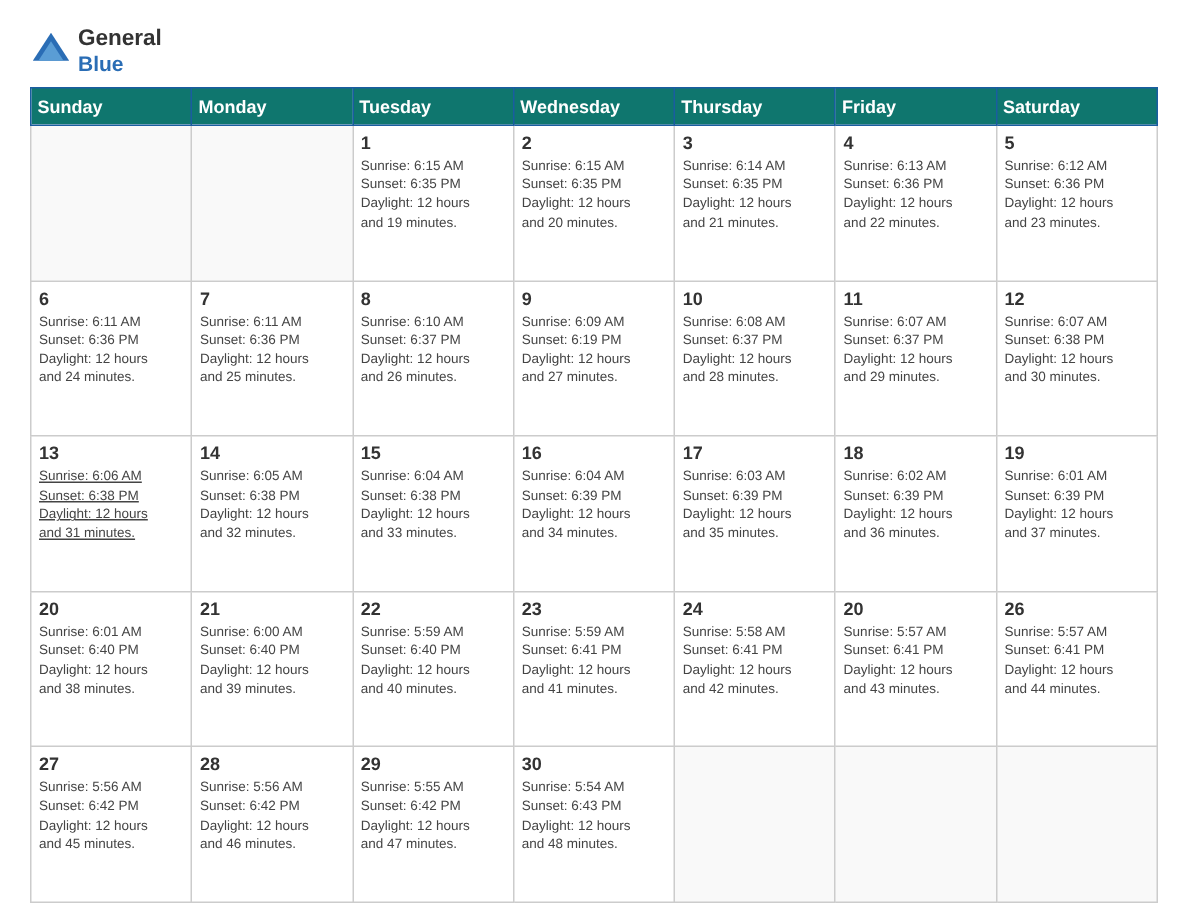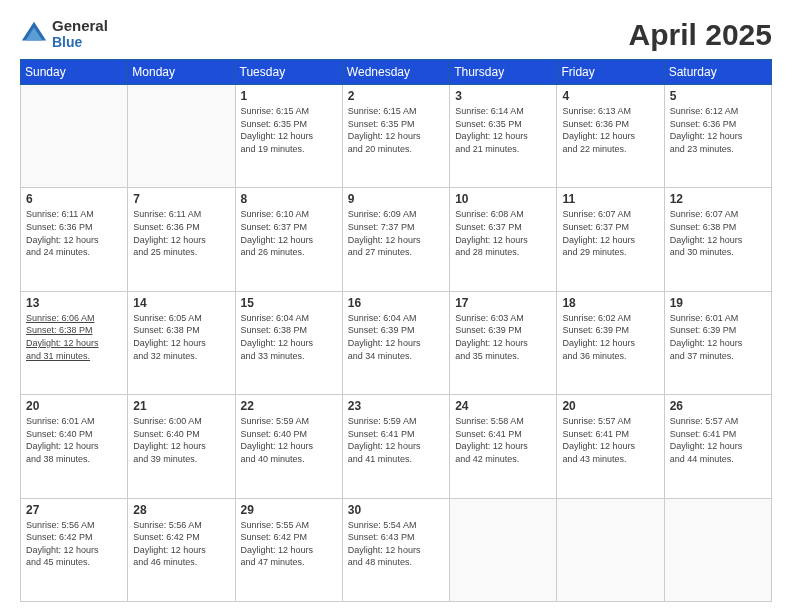--- a/index.html
+++ b/index.html
@@ -61,24 +61,24 @@
       color: #555;
     }
     .calendar {
       flex: 1;
       border: 1px solid #ccc;
       border-collapse: collapse;
       width: 100%;
       table-layout: fixed;
     }
     .calendar thead tr th {
-      background-color: #1d4ed8;
+      background-color: #0f766e;
       color: white;
       font-size: 12px;
-      font-weight: normal;
+      font-weight: bold;
       padding: 5px 4px;
       text-align: left;
       border: 1px solid #1a5da0;
     }
     .calendar tbody tr td {
       border: 1px solid #ccc;
       vertical-align: top;
       padding: 4px 5px;
       font-size: 9.5px;
       color: #333;
@@ -110,21 +110,20 @@
       <svg class="logo-icon" viewBox="0 0 30 30">
         <polygon points="15,2 28,22 2,22" fill="#2a6db5"></polygon>
         <polygon points="15,8 24,22 6,22" fill="#5a9dd5"></polygon>
       </svg>
       <div class="logo-text">
         <span class="logo-general">General</span>
         <span class="logo-blue">Blue</span>
       </div>
     </div>
     <div class="title-section">
-      <div class="main-title">April 2025</div>
     </div>
   </div>
 
   <table class="calendar">
     <thead>
       <tr>
       <th>Sunday</th>
           <th>Monday</th>
           <th>Tuesday</th>
           <th>Wednesday</th>
@@ -191,21 +190,21 @@
           <td>
             <span class="day-number">8</span>
             <div class="day-info" style="white-space: pre-line;">Sunrise: 6:10 AM
 Sunset: 6:37 PM
 Daylight: 12 hours
 and 26 minutes.</div>
           </td>
           <td>
             <span class="day-number">9</span>
             <div class="day-info" style="white-space: pre-line;">Sunrise: 6:09 AM
-Sunset: 7:37 PM
+Sunset: 6:19 PM
 Daylight: 12 hours
 and 27 minutes.</div>
           </td>
           <td>
             <span class="day-number">10</span>
             <div class="day-info" style="white-space: pre-line;">Sunrise: 6:08 AM
 Sunset: 6:37 PM
 Daylight: 12 hours
 and 28 minutes.</div>
           </td>

